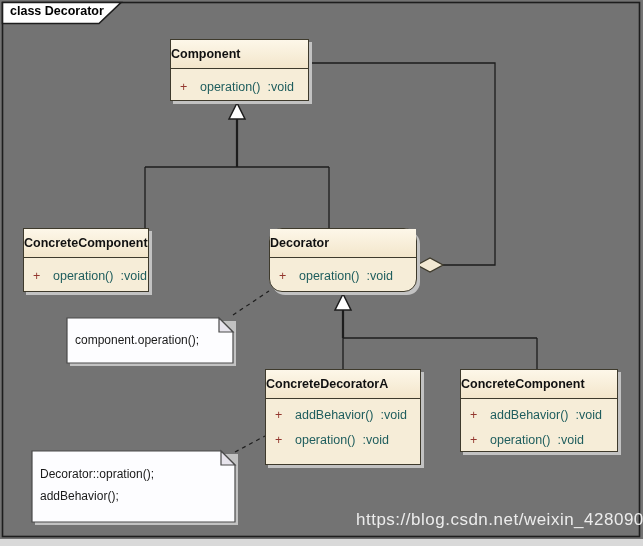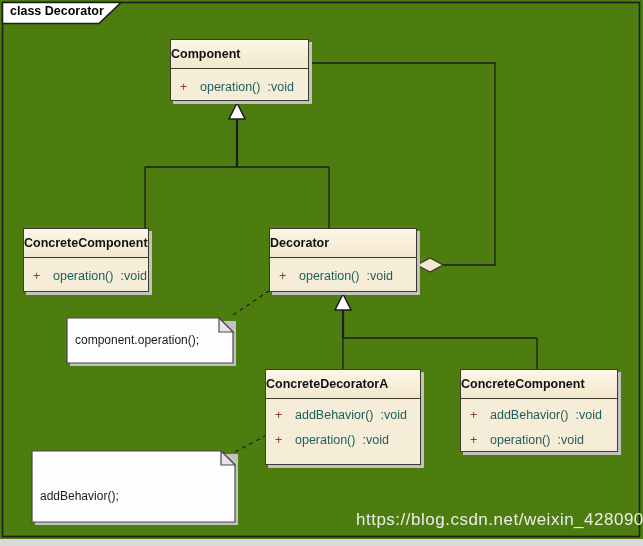--- a/index.html
+++ b/index.html
@@ -1,17 +1,17 @@
 <!DOCTYPE html>
 <html><head>
 <meta charset="utf-8">
 <style>
   html,body{margin:0;padding:0;background:#ffffff;}
   #canvas{
-    position:relative;width:643px;height:546px;background:#4d7c0f;
+    position:relative;width:643px;height:546px;background:#737373;
     font-family:"Liberation Sans",sans-serif;overflow:hidden;
   }
   #overlay{position:absolute;left:0;top:0;z-index:1;}
   .cls{
     position:absolute;z-index:2;box-sizing:border-box;
     background:#F6EDD8;border:1.4px solid #3E3A2C;
     box-shadow:3px 3px 0 #C2C2C2;
   }
   .cls-title{
     height:28px;line-height:28px;
@@ -108,21 +108,21 @@
     <div class="cls-title">ConcreteComponent</div>
     <div class="cls-body">
       <div class="member">
         <span class="vis">+</span>
         <span class="mname">operation()</span>
         <span class="mtype">:void</span>
       </div>
     </div>
   </div>
 
-  <div class="cls one" style="left:269px;top:228px;width:148px;height:64px;">
+  <div class="cls one" style="left:269px;top:228px;width:148px;height:64px;border-radius:13px;">
     <div class="cls-title">Decorator</div>
     <div class="cls-body">
       <div class="member">
         <span class="vis">+</span>
         <span class="mname">operation()</span>
         <span class="mtype">:void</span>
       </div>
     </div>
   </div>
 
@@ -152,17 +152,18 @@
       </div>
       <div class="member">
         <span class="vis">+</span>
         <span class="mname">operation()</span>
         <span class="mtype">:void</span>
       </div>
     </div>
   </div>
 
   <div class="note-text" style="left:75px;top:327px;">component.operation();</div>
+  <div class="note-text" style="left:40px;top:461px;">Decorator::opration();</div>
   <div class="note-text" style="left:40px;top:483px;">addBehavior();</div>
 
   <div id="watermark">https://blog.csdn.net/weixin_42809083</div>
 
 </div>
 
 </body></html>

